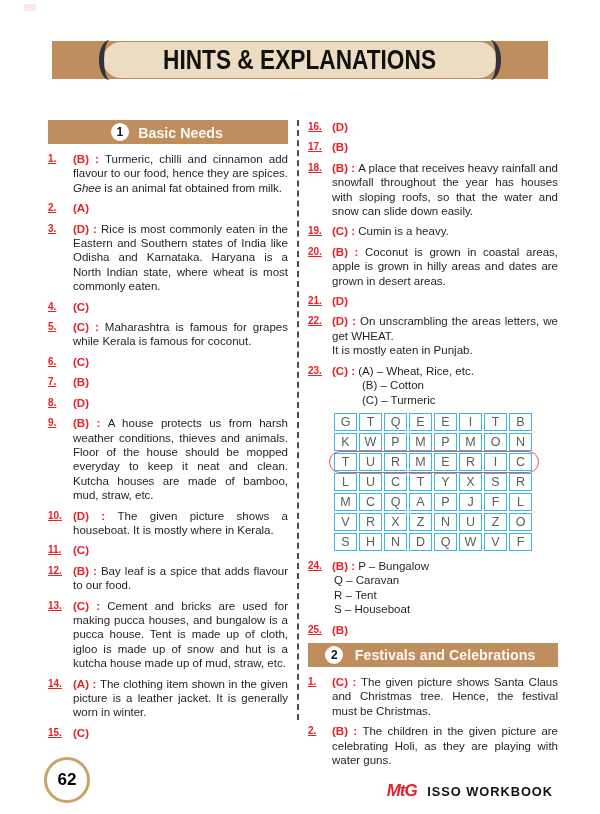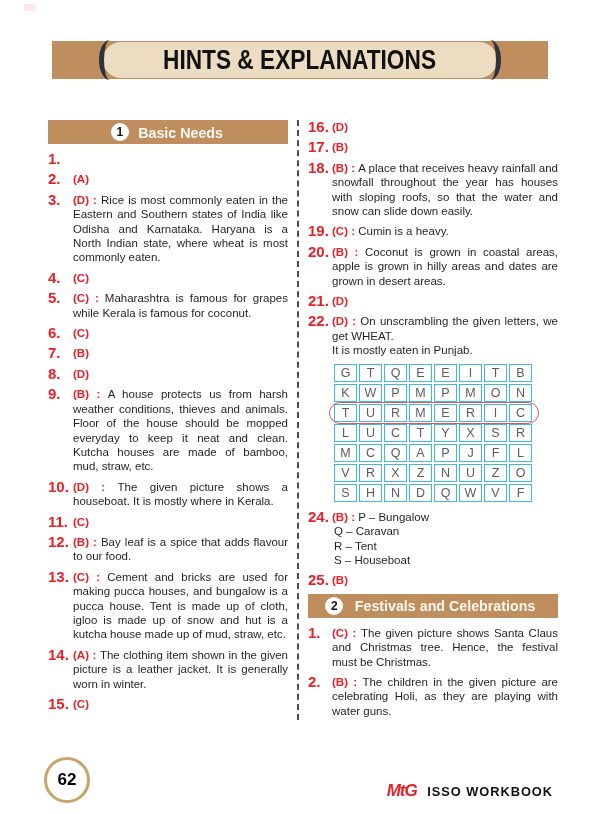--- a/index.html
+++ b/index.html
@@ -39,21 +39,21 @@
     justify-content:center; gap:7px; margin:0 0 8px 0;
   }
   .section-bar .circ {
     width:18px; height:18px; border-radius:50%; background:#fff; color:#111;
     font-weight:bold; font-size:12px; display:flex; align-items:center; justify-content:center;
     flex:none;
   }
   .section-bar .stitle { color:#fdf8f0; font-weight:bold; font-size:15px; white-space:nowrap; transform:scaleX(.95); }
 
   .item { display:flex; margin-bottom:6px; }
-  .item .num { flex:none; color:var(--red,#e62129); font-weight:bold; font-size:15px; line-height:14.4px; }
+  .item .num { flex:none; color:var(--red,#e62129); font-weight:bold; font-size:10px; line-height:14.4px;text-decoration:underline; }
   .col.left  .item .num { width:25px; }
   .col.right .item .num { width:24px; }
   .item .body { flex:1; font-size:11.5px; line-height:14.4px; text-align:justify; }
   .ans { color:var(--red,#e62129); font-weight:bold; }
   .extra { display:block; text-align:left; }
 
   
   .grid-wrap { position:relative; margin:3px 0 8px 26px; width:fit-content; }
   .wgrid { display:grid; grid-template-columns:repeat(8,23px); grid-auto-rows:18px; gap:2px; }
   .cell {
@@ -91,20 +91,21 @@
   </header>
 
   <div class="columns">
     <div class="col left">
         <div class="section-bar">
           <span class="circ">1</span>
           <span class="stitle">Basic Needs</span>
         </div>
         <div class="item">
           <span class="num">1.</span>
+          <div class="body"><span class="ans">(B) : </span><span class="txt">Turmeric, chilli and cinnamon add flavour to our food, hence they are spices. <i>Ghee</i> is an animal fat obtained from milk.</span></div>
         </div>
         <div class="item">
           <span class="num">2.</span>
           <div class="body"><span class="ans">(A)</span></div>
         </div>
         <div class="item">
           <span class="num">3.</span>
           <div class="body"><span class="ans">(D) : </span><span class="txt">Rice is most commonly eaten in the Eastern and Southern states of India like Odisha and Karnataka. Haryana is a North Indian state, where wheat is most commonly eaten.</span></div>
         </div>
         <div class="item">
@@ -177,21 +178,25 @@
         <div class="item">
           <span class="num">20.</span>
           <div class="body"><span class="ans">(B) : </span><span class="txt">Coconut is grown in coastal areas, apple is grown in hilly areas and dates are grown in desert areas.</span></div>
         </div>
         <div class="item">
           <span class="num">21.</span>
           <div class="body"><span class="ans">(D)</span></div>
         </div>
         <div class="item">
           <span class="num">22.</span>
-          <div class="body"><span class="ans">(D) : </span><span class="txt">On unscrambling the given letters, we get WHEAT.</span><span class="extra" style="margin-left: 0px;">It is mostly eaten in Punjab.</span></div>
+          <div class="body"><span class="ans">(D) : </span><span class="txt">On unscrambling the areas letters, we get WHEAT.</span><span class="extra" style="margin-left: 0px;">It is mostly eaten in Punjab.</span></div>
+        </div>
+        <div class="item">
+          <span class="num">23.</span>
+          <div class="body"><span class="ans">(C) : </span><span class="txt">(A) – Wheat, Rice, etc.</span><span class="extra" style="margin-left: 30px;">(B) – Cotton</span><span class="extra" style="margin-left: 30px;">(C) – Turmeric</span></div>
         </div>
         <div class="grid-wrap">
           <div class="wgrid">
             <div class="cell">G</div>
             <div class="cell">T</div>
             <div class="cell">Q</div>
             <div class="cell">E</div>
             <div class="cell">E</div>
             <div class="cell">I</div>
             <div class="cell">T</div>

